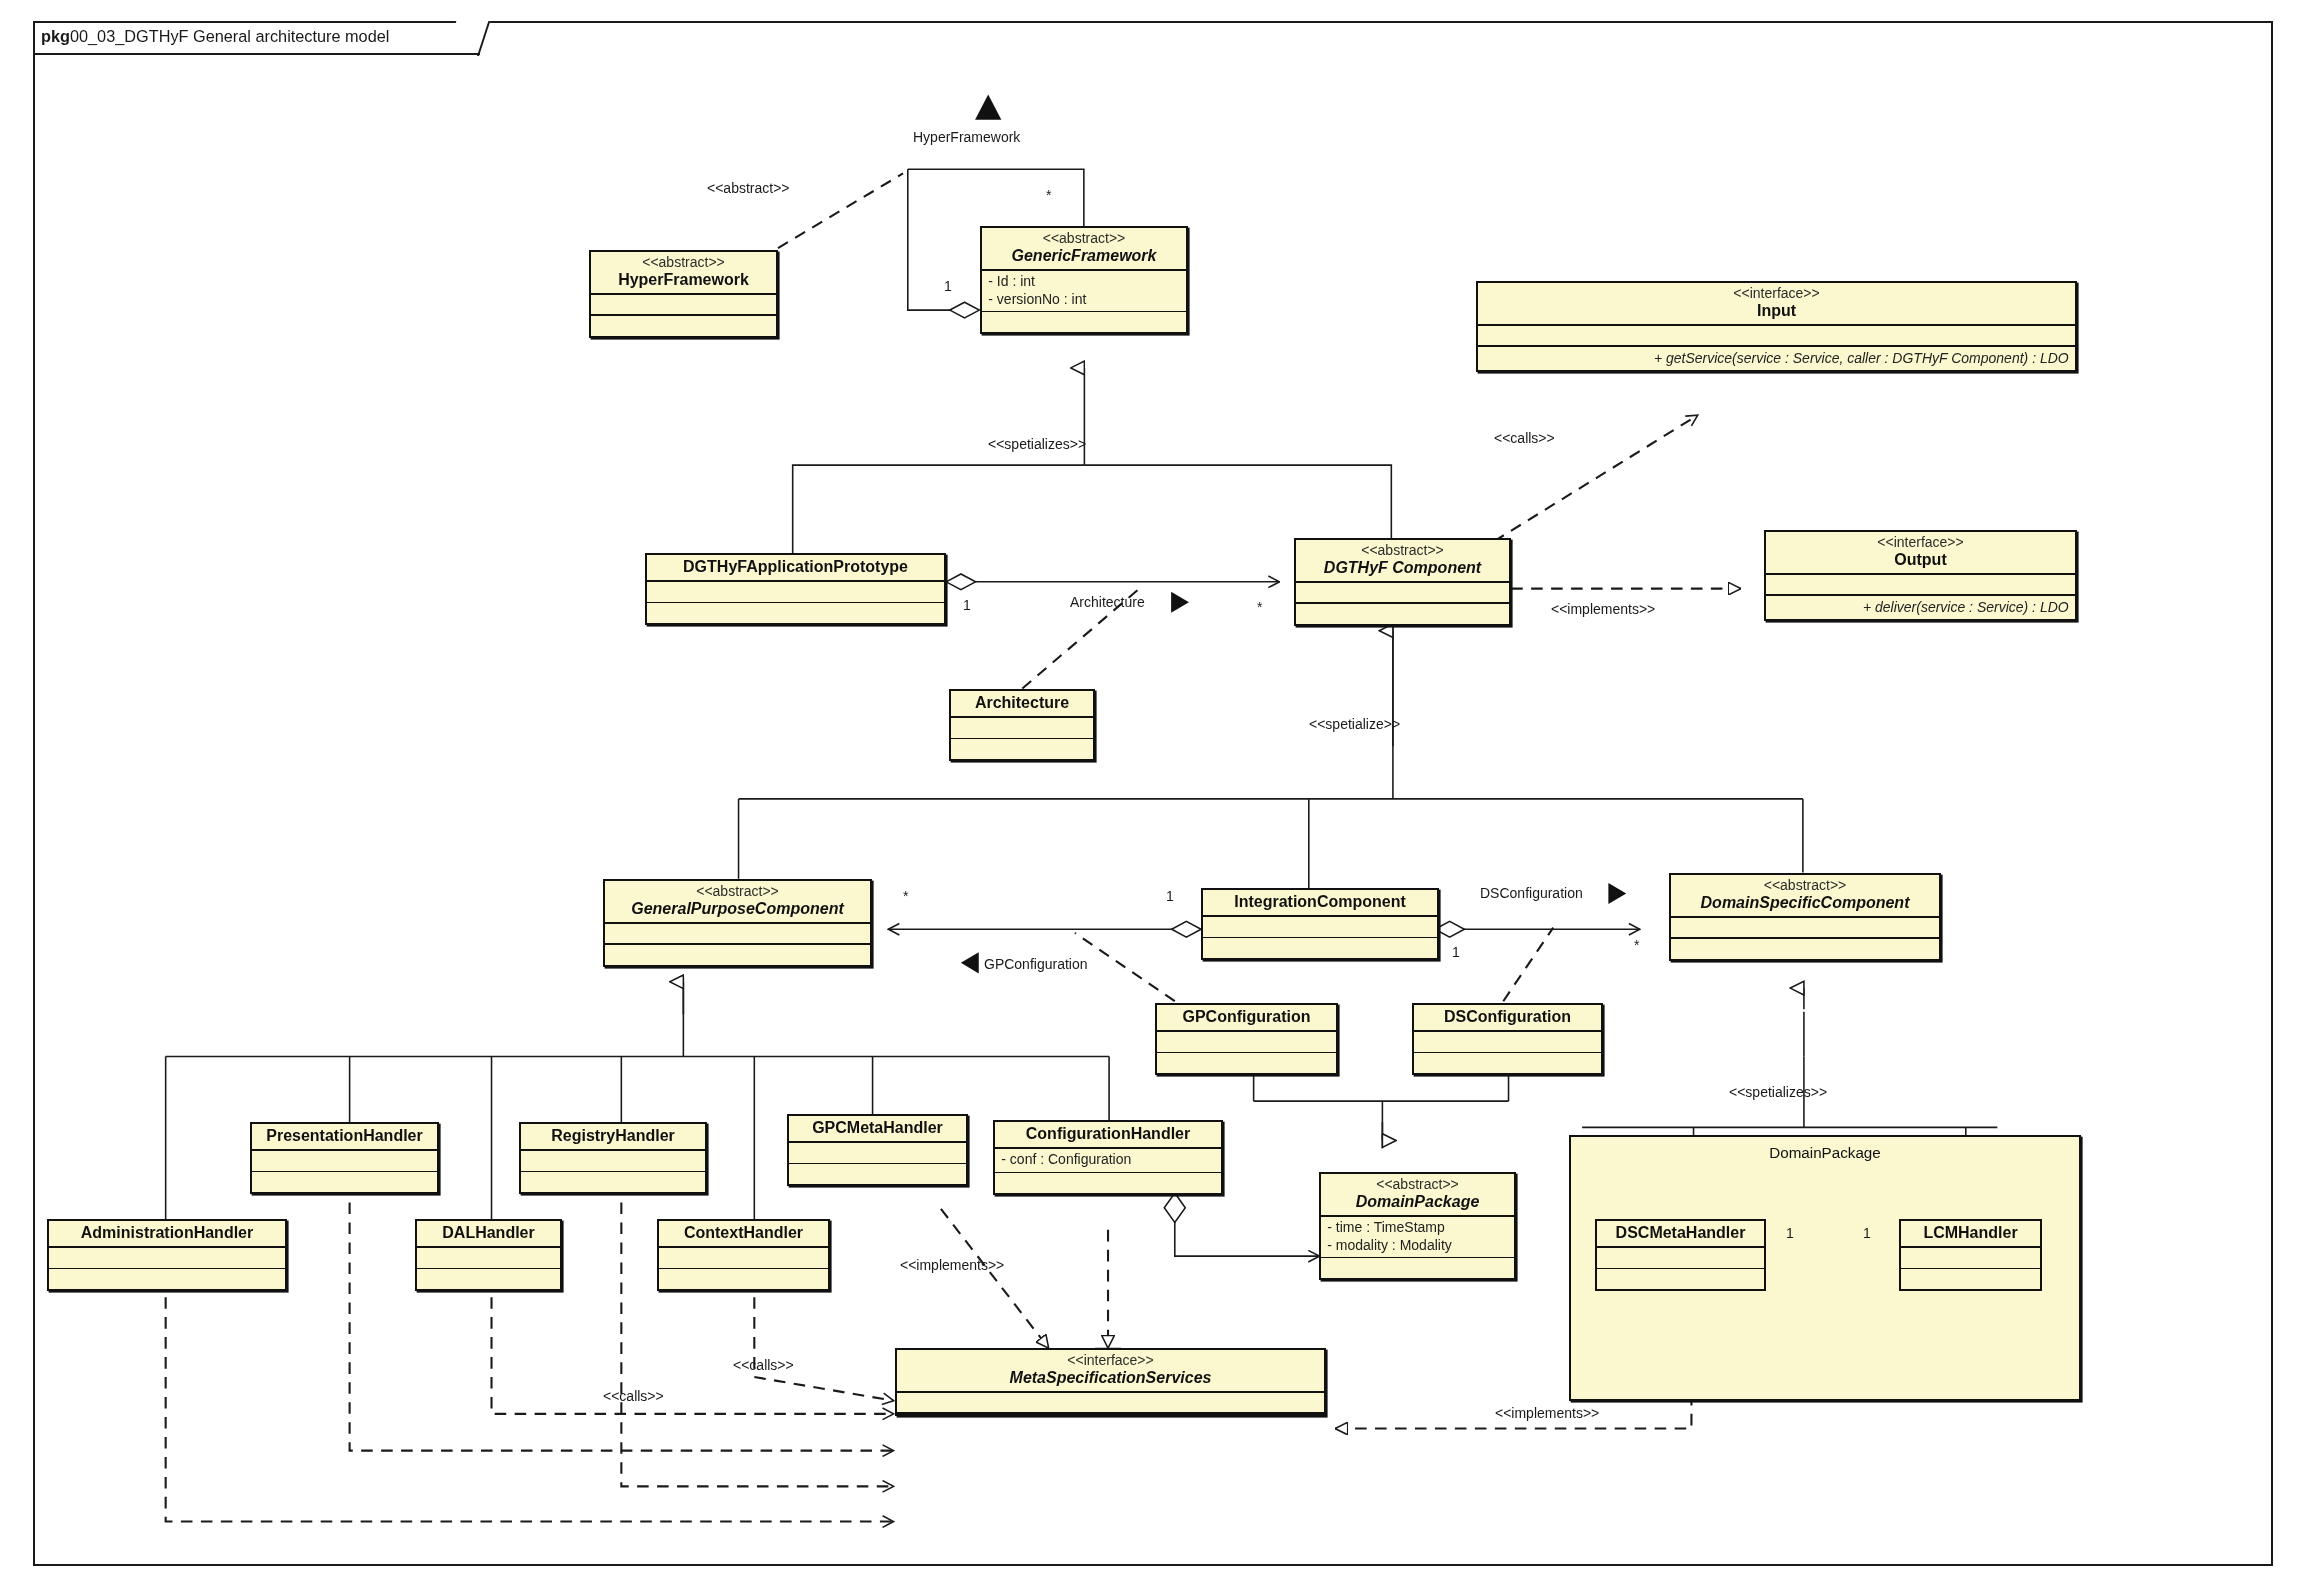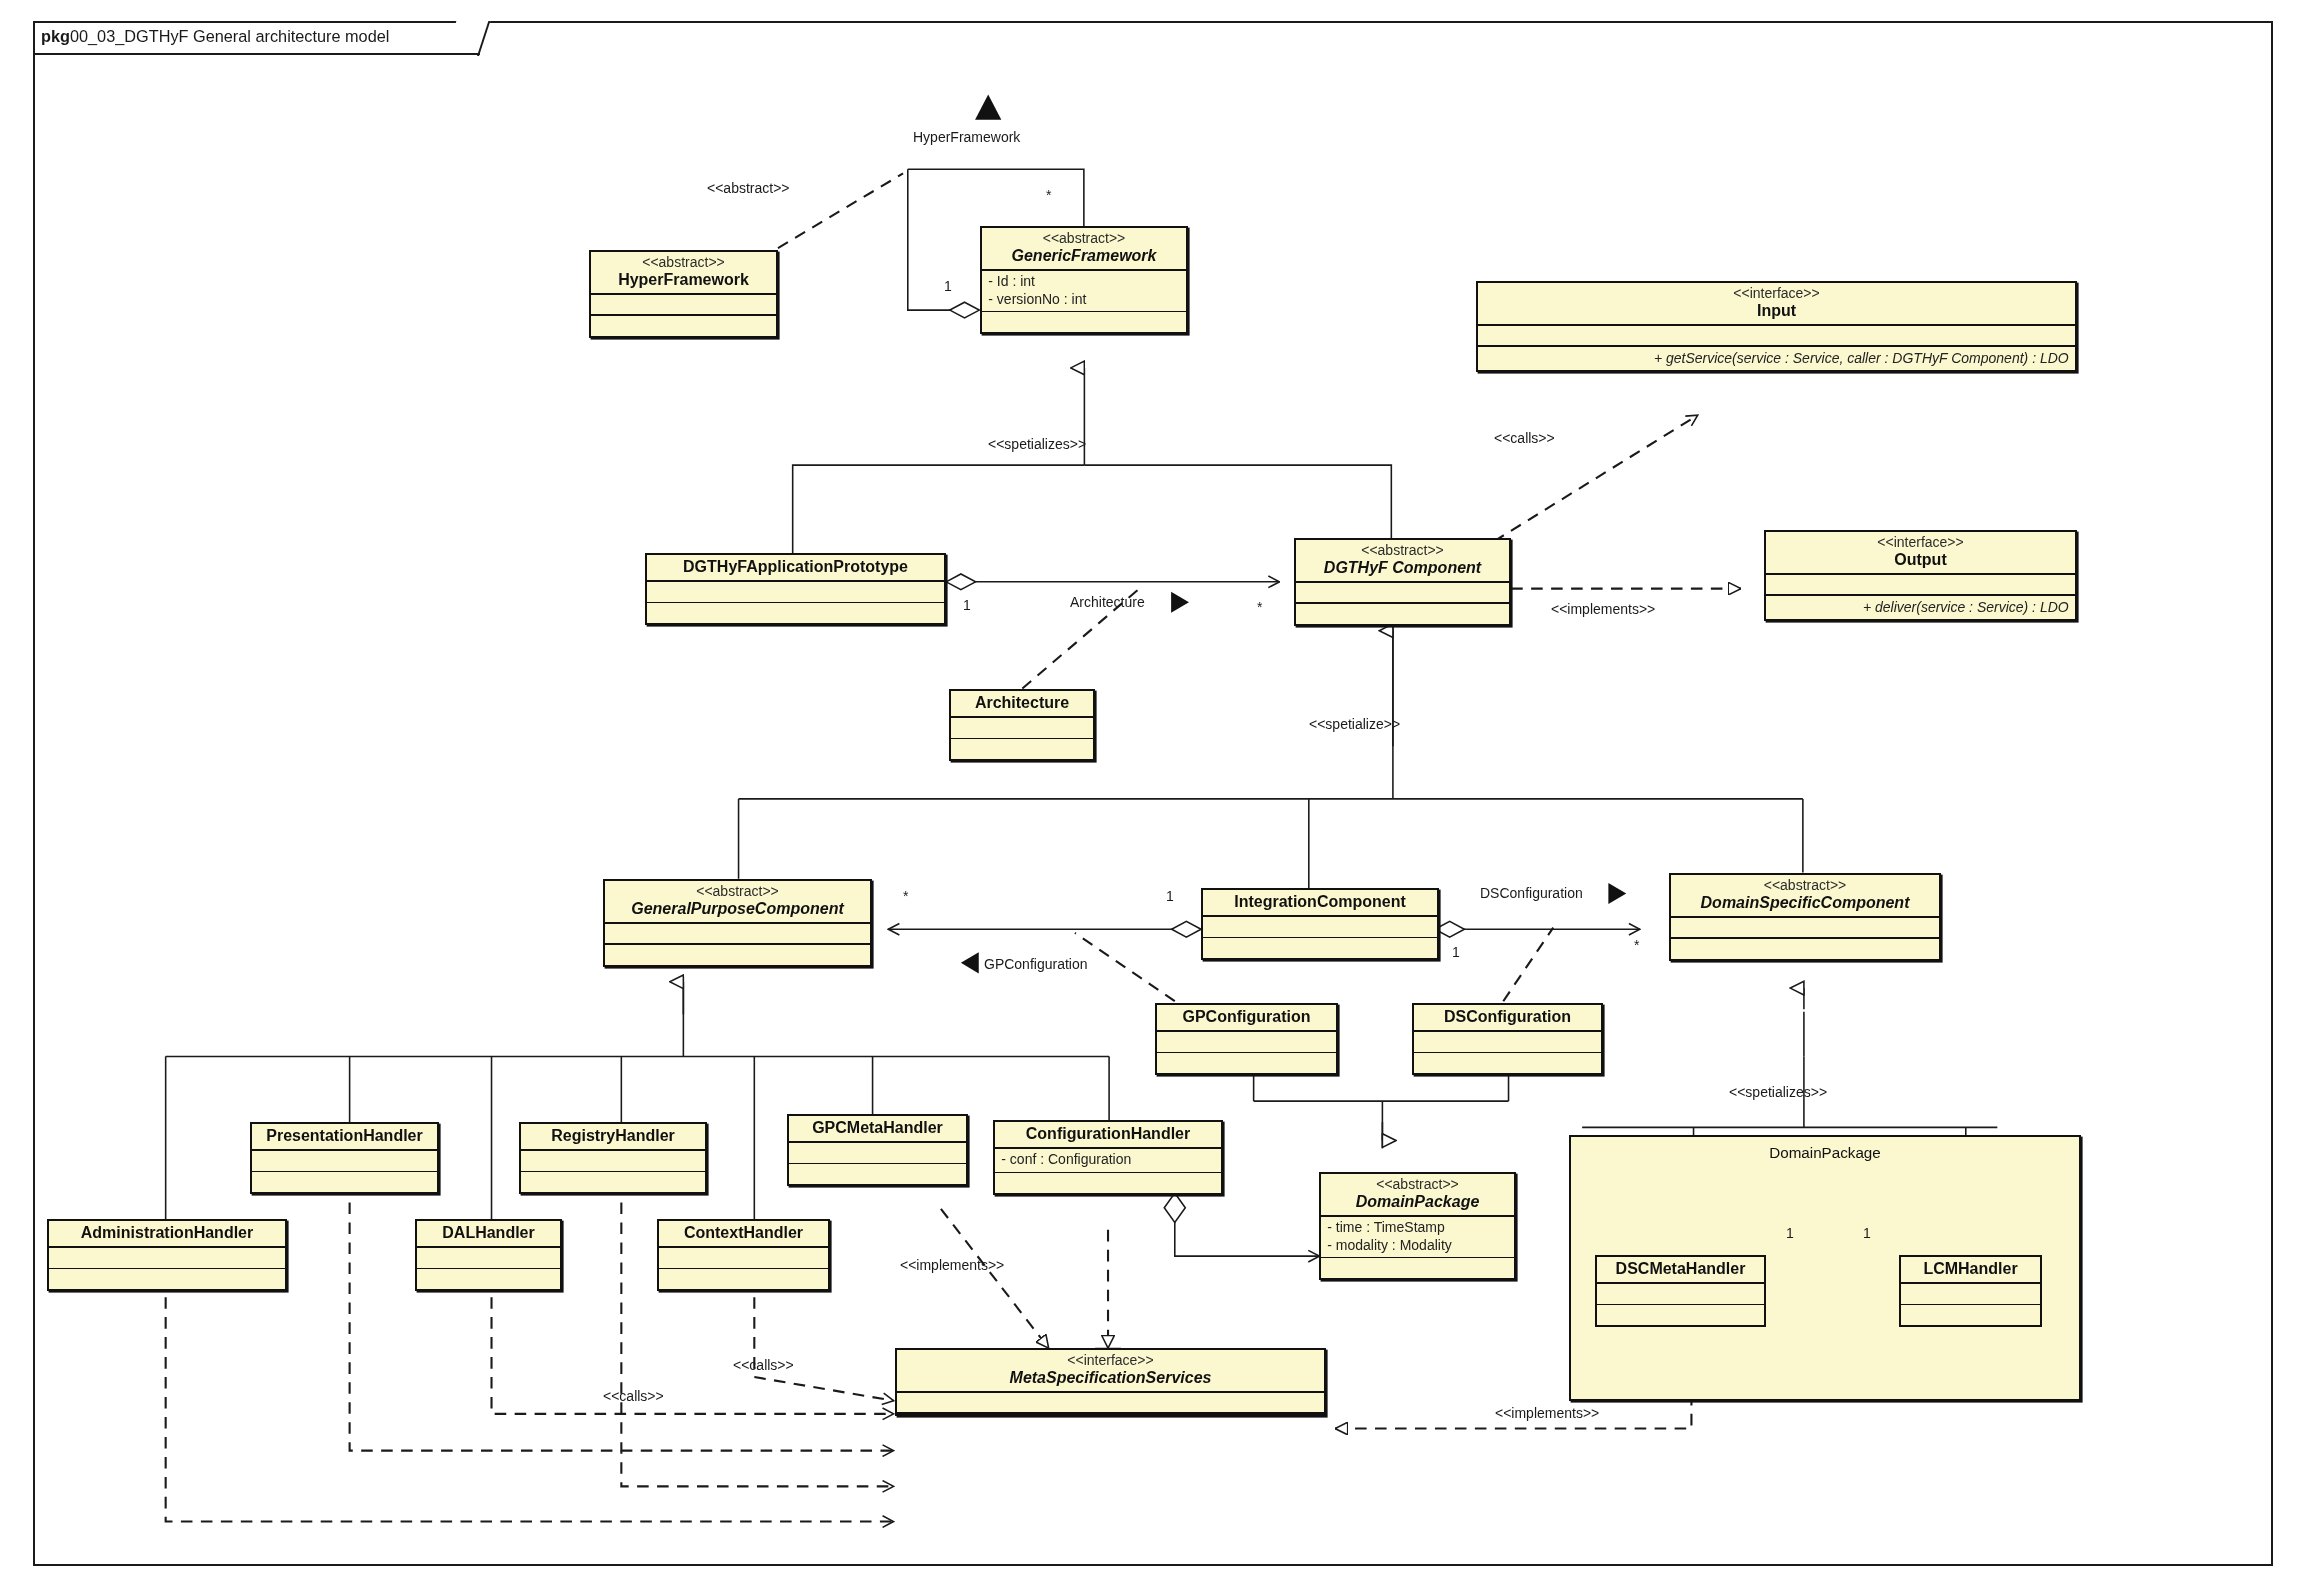--- a/index.html
+++ b/index.html
@@ -28,21 +28,21 @@
   .cls .sep{height:1.6px;background:#111;}
   .cls .attrs{min-height:13.7px;padding:2.6px 6.3px;font-size:14px;color:#222;line-height:1.25;}
   .cls .ops{min-height:13.7px;padding:2.6px 6.3px;font-size:14px;color:#222;line-height:1.25;font-style:italic;text-align:right;}
   .cls .blank{min-height:14.7px;}
 
   
   .pkgbox{position:absolute;box-sizing:border-box;background:#fbf8cf;border:2.1px solid #111;
           box-shadow:1.6px 1.6px 0 #111;}
   .pkgbox .ptitle{position:absolute;left:0;right:0;top:7.4px;text-align:center;font-size:15.2px;color:#111;}
   
-  .cls.plain{box-shadow:none;border:2.1px solid #111;margin-top:36px;}
+  .cls.plain{box-shadow:none;border:2.1px solid #111;}
   .svgl{position:absolute;left:0;top:0;width:2307px;height:1592px;overflow:visible;pointer-events:none;}
 
   .lbl{position:absolute;font-size:14px;color:#1a1a1a;white-space:nowrap;}
   .mult{position:absolute;font-size:14px;color:#1a1a1a;}
 </style>
 </head>
 <body>
 
 <div id="stage">
 

